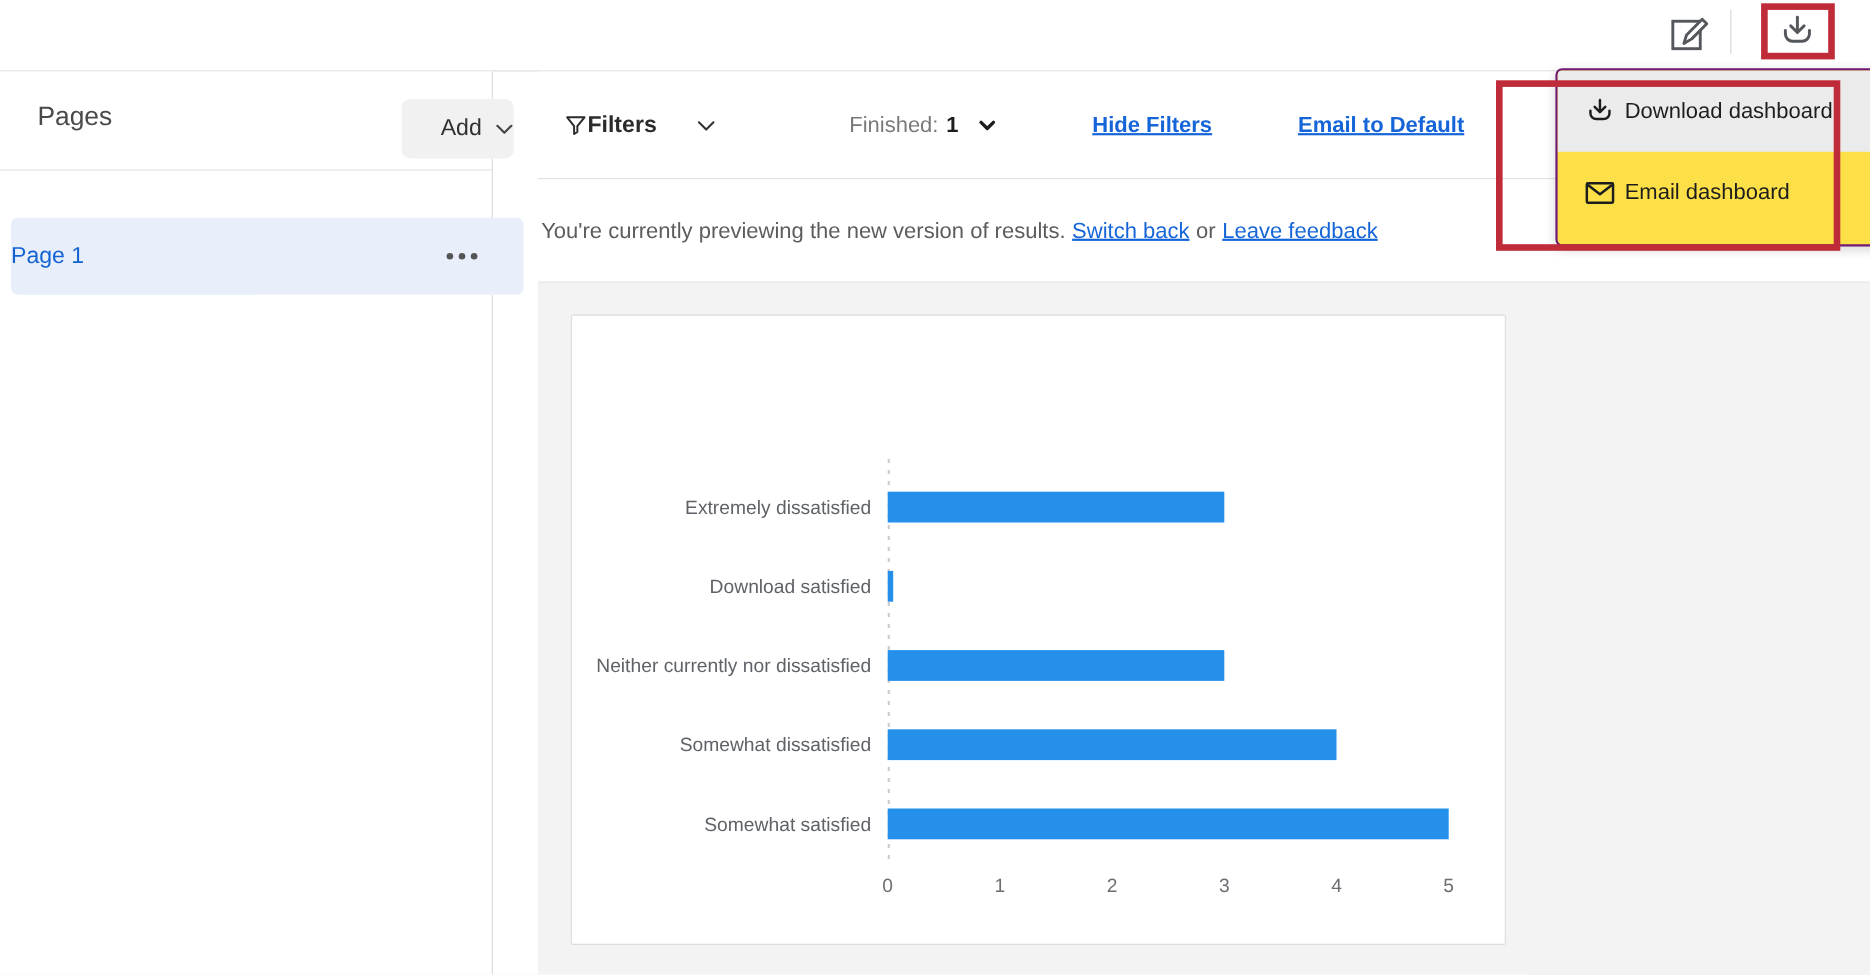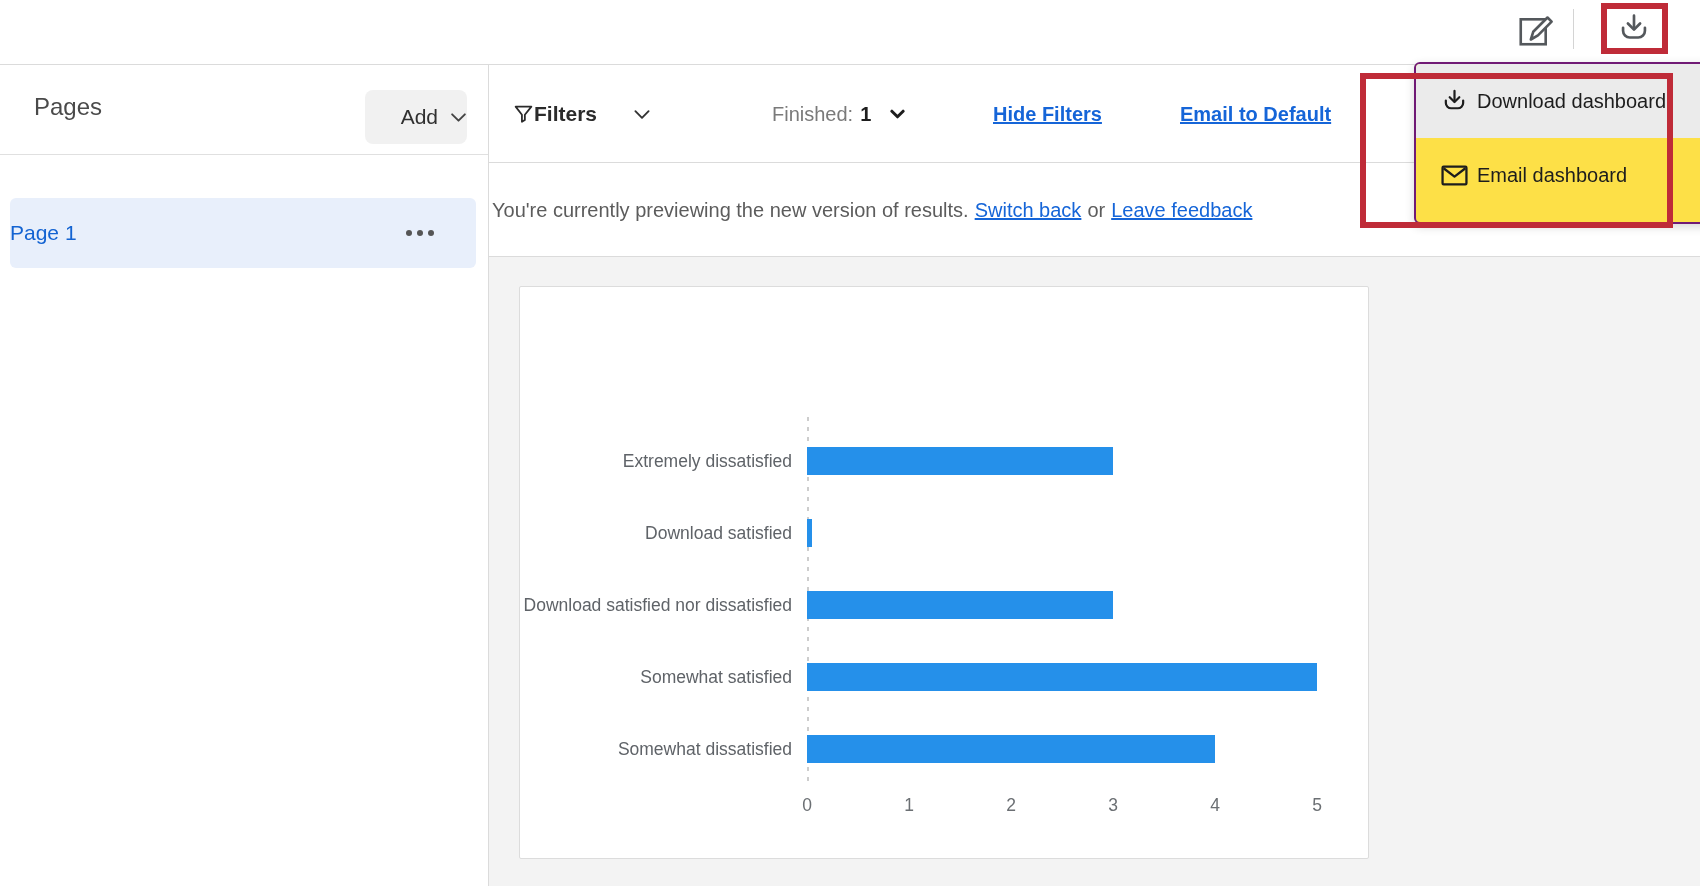--- a/index.html
+++ b/index.html
@@ -24,21 +24,21 @@
 
   
   .menu-panel { position:absolute; left:1366px; top:62px; width:302px; height:162px; z-index:50;
     background:#fde047; border:2px solid #701a75; border-radius:6px; box-shadow:0 3px 10px rgba(0,0,0,.16); overflow:hidden;margin-left:48px; }
   .menu-item { display:flex; align-items:center; height:74px; padding-left:25px; gap:9px; cursor:pointer;
     font-size:20px; color:#1d1d1d; }
   .menu-item.hl { background:#ebebeb; }
   .menu-item + .menu-item { height:74px; }
 
   
-  .sidebar { position:absolute; left:0; top:65px; width:489px; height:821px; background:#fff; border-right:1px solid #dbdbdb; }
+  .sidebar { position:absolute; left:0; top:65px; width:448px; height:821px; background:#fff; border-right:1px solid #dbdbdb; }
   .sidebar-header { position:relative; height:90px; border-bottom:1px solid #e0e0e0; }
   .sidebar-title { position:absolute; left:34px; top:28px; font-size:24px; color:#4a4a4a; }
   .add-btn { position:absolute; left:365px; top:25px; width:102px; height:54px; background:#f1f1f1; border:none;
     border-radius:8px; display:flex; align-items:center; justify-content:flex-end; gap:12px; cursor:pointer;
     font-size:21px; color:#303030; font-family:inherit; }
   .page-item { position:absolute; left:10px; top:133px; width:466px; height:70px; background:#e8effb; border-radius:6px;
     display:flex; align-items:center; cursor:pointer; }
   .page-item-label { font-size:21px; color:#1363d2; font-weight:500; }
   .dots { position:absolute; right:36px; top:50%; transform:translateY(-50%); display:flex; gap:5px; cursor:pointer; padding:6px; }
   .dots i { width:6px; height:6px; border-radius:50%; background:#555; }
@@ -182,35 +182,35 @@
                 <div class="bar" style="width: 60%; background: rgb(37, 144, 234);"></div>
               </div>
             </div>
             <div class="chart-row">
               <div class="bar-label">Download satisfied</div>
               <div class="bar-area">
                 <div class="bar" style="width: 1%; background: rgb(37, 144, 234);"></div>
               </div>
             </div>
             <div class="chart-row">
-              <div class="bar-label">Download satisfied nor dissatisfied</div>
+              <div class="bar-label">Neither currently nor dissatisfied</div>
               <div class="bar-area">
                 <div class="bar" style="width: 60%; background: rgb(37, 144, 234);"></div>
               </div>
             </div>
             <div class="chart-row">
+              <div class="bar-label">Somewhat dissatisfied</div>
+              <div class="bar-area">
+                <div class="bar" style="width: 80%; background: rgb(37, 144, 234);"></div>
+              </div>
+            </div>
+            <div class="chart-row">
               <div class="bar-label">Somewhat satisfied</div>
               <div class="bar-area">
                 <div class="bar" style="width: 100%; background: rgb(37, 144, 234);"></div>
-              </div>
-            </div>
-            <div class="chart-row">
-              <div class="bar-label">Somewhat dissatisfied</div>
-              <div class="bar-area">
-                <div class="bar" style="width: 80%; background: rgb(37, 144, 234);"></div>
               </div>
             </div>
           </div>
         <div class="x-axis">
             <span class="x-tick" style="left: 0%;">0</span>
             <span class="x-tick" style="left: 20%;">1</span>
             <span class="x-tick" style="left: 40%;">2</span>
             <span class="x-tick" style="left: 60%;">3</span>
             <span class="x-tick" style="left: 80%;">4</span>
             <span class="x-tick" style="left: 100%;">5</span>

